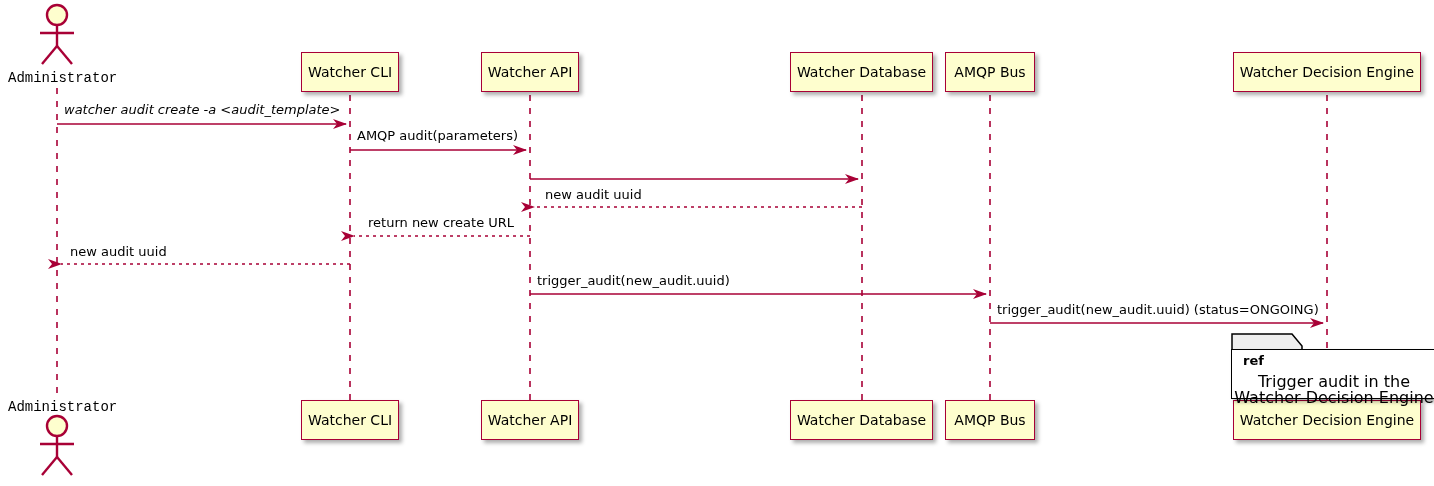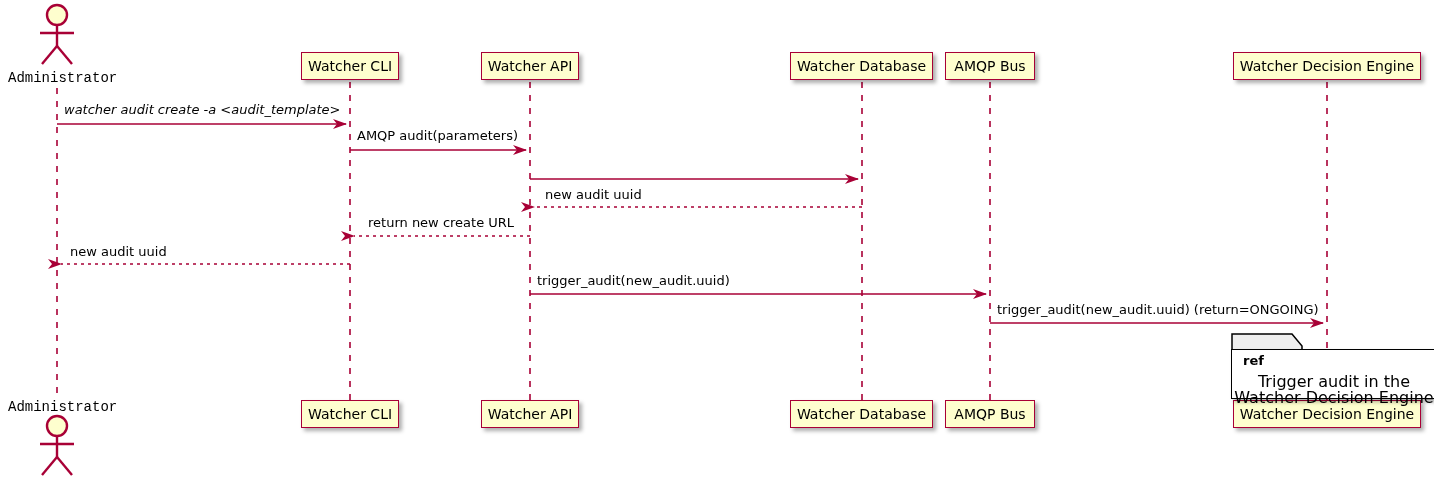--- a/index.html
+++ b/index.html
@@ -32,21 +32,21 @@
     border: 1.5px solid #A80036;
     color: #000000;
     font-size: 14px;
     line-height: 1;
     display: flex;
     align-items: center;
     justify-content: center;
     white-space: nowrap;
     box-shadow: 3px 3px 4px rgba(0,0,0,0.32);
     padding: 0 11px;
-    height: 28px;
+    height: 40px;
   }
   .actor-label {
     position: absolute;
     font-size: 14px;
     color: #000000;
     white-space: nowrap;
     font-family: Liberation Mono, monospace;
   }
   .msg-label {
     position: absolute;
@@ -177,21 +177,21 @@
 
 
   <div class="msg-label" style="left:545px; top:188px;">new audit uuid</div>
 
   <div class="msg-label" style="left:368px; top:216px;">return new create URL</div>
 
   <div class="msg-label" style="left:70px; top:245px;">new audit uuid</div>
 
   <div class="msg-label" style="left:537px; top:274px;">trigger_audit(new_audit.uuid)</div>
 
-  <div class="msg-label" style="left:997px; top:303px;">trigger_audit(new_audit.uuid) (return=ONGOING)</div>
+  <div class="msg-label" style="left:997px; top:303px;">trigger_audit(new_audit.uuid) (status=ONGOING)</div>
 
   <div class="ref-box" style="left:1231px; top:333px; width:206px; height:50px;margin-top:16px;">
     <div class="ref-tab-label">ref</div>
     <div class="ref-body">
       <div>Trigger audit in the</div>
       <div>Watcher Decision Engine</div>
     </div>
   </div>
 
 </div>

